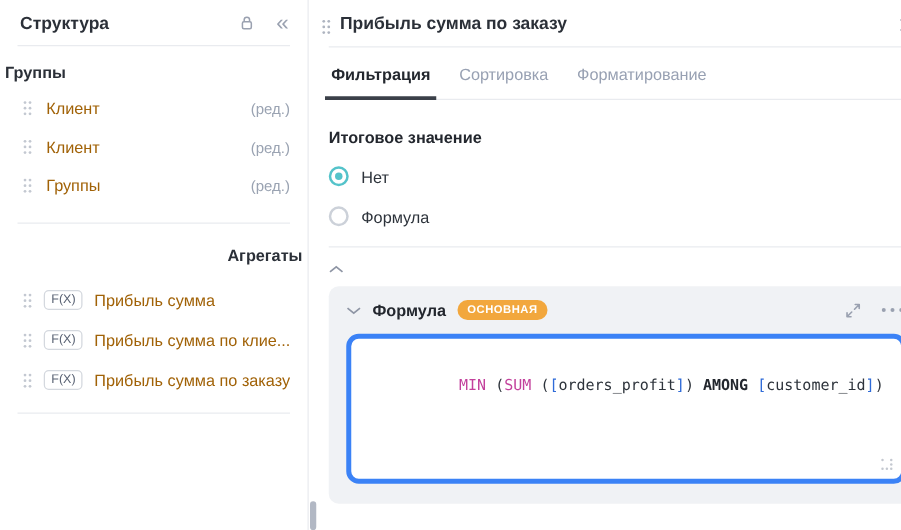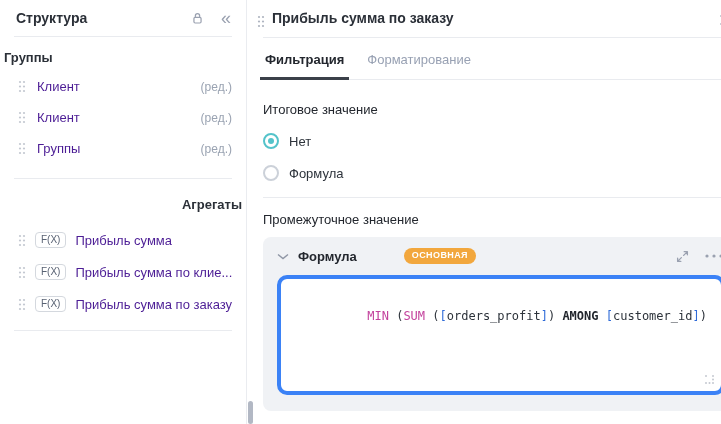--- a/index.html
+++ b/index.html
@@ -12,21 +12,21 @@
   .sb-title { flex:1; font-size:14px; font-weight:700; color:#2b3038; }
   .icon-btn { display:inline-flex; align-items:center; justify-content:center; color:#9aa1b0; cursor:pointer; line-height:1; }
   .chev-double { font-size:18px; color:#9aa1b0; font-weight:400; }
   .sb-divider { height:1px; background:#e9ebef; margin:0 14px; }
   .sb-sec-h { font-size:13px; font-weight:700; color:#2b3038; padding:13px 4px 0; }
   .sb-sec-h.aggs { padding-top:18px;text-align:right; }
   .sb-rows { margin-top:6px; }
   .sb-rows.aggs { margin-top:12px; }
   .sb-row { display:flex; align-items:center; height:31px; padding:0 14px 0 18px; gap:11px; font-size:13px; cursor:pointer; }
   .sb-row.agg { height:32px; gap:9px; }
-  .sb-row .label { flex:1; white-space:nowrap; overflow:hidden; color:#4c1d95; }
+  .sb-row .label { flex:1; white-space:nowrap; overflow:hidden; color:#a16207; }
   .red-hint { font-size:12px; color:#9aa3b2; }
   .fx-badge { font-size:10px; color:#596273; border:1px solid #d4d8de; border-radius:4px; padding:1px 5px 2px; background:#fff; }
 
   
   .panel { flex:1; display:flex; flex-direction:column; }
   .p-head { display:flex; align-items:flex-start; padding:10px 14px 9px 10px; gap:7px; }
   .p-drag { margin-top:5px; }
   .p-titles { flex:1; }
   .p-title { font-size:14px; font-weight:700; color:#2b3038; }
   .p-sub { font-size:12px; color:#b6bdc9; margin-top:4px; }
@@ -34,35 +34,35 @@
   .divider { height:1px; background:#e9ebef; margin:0 6px 0 16px; }
 
   .tabs { display:flex; gap:19px; margin:0 6px 0 16px; border-bottom:1px solid #e9ebef; }
   .tab { position:relative; padding:14px 2px 12px; font-size:13px; color:#98a1b3; font-weight:500; cursor:pointer; white-space:nowrap; }
   .tab.active { color:#23272e; font-weight:700; }
   .tab.active::after { content:""; position:absolute; left:-3px; right:-3px; bottom:-1px; height:3px; background:#3b4049; }
 
   .content { flex:1; padding:0 6px 0 16px; }
   .sec-h { display:flex; align-items:center; justify-content:space-between; padding:22px 4px 0 0; }
   .sec-h.second { padding-top:14px; }
-  .sec-h .h-label { font-size:13px; font-weight:400; color:#23272e; }
+  .sec-h .h-label { font-size:13px; font-weight:700; color:#23272e; }
   .chev-btn { cursor:pointer; display:inline-flex; }
 
   .radio-rows { margin-top:16px; }
   .radio-row { display:flex; align-items:center; gap:10px; font-size:13px; color:#2d333b; cursor:pointer; height:16px; margin-bottom:16px; }
   .radio { width:16px; height:16px; border-radius:50%; border:2px solid #ccd1d9; background:#fff; position:relative; flex:0 0 16px; }
   .radio.checked { border-color:#54c3ca; }
   .radio.checked::after { content:""; position:absolute; left:3px; top:3px; width:6px; height:6px; border-radius:50%; background:#54c3ca; }
 
   .section-divider { height:1px; background:#e9ebef; margin-top:13px; }
 
   .formula-card { margin-top:10px; background:#f0f2f5; border-radius:8px; padding-bottom:16px; }
   .card-head { display:flex; align-items:center; gap:9px; padding:11px 14px 9px; }
   .card-title { font-size:13px; font-weight:700; color:#23272e; }
-  .main-badge { background:#f2a73d; color:#fff; font-size:9px; font-weight:700; letter-spacing:.4px; border-radius:8px; padding:3px 8px 4px; line-height:1;margin-left:38px; }
+  .main-badge { background:#f2a73d; color:#fff; font-size:9px; font-weight:700; letter-spacing:.4px; border-radius:8px; padding:3px 8px 4px; line-height:1; }
   .card-actions { margin-left:auto; display:flex; align-items:center; gap:15px; padding-right:2px; }
 
   .code-box { margin:2px 14px 0; background:#fff; border:4px solid #3b82f6; border-radius:10px; height:120px; position:relative; padding:12px 14px; font-family:"DejaVu Sans Mono","Liberation Mono",monospace; font-size:12px; line-height:1.45; cursor:text; white-space:pre; overflow:hidden; }
   .resize-grip { position:absolute; right:7px; bottom:7px; width:9px; height:9px; cursor:nwse-resize; }
   .resize-grip::before { content:""; position:absolute; left:0; top:0; width:2px; height:2px; border-radius:50%; background:#c4c8d0;
      box-shadow: 7px 0 0 #c4c8d0, 7px 7px 0 #c4c8d0, 0 7px 0 #c4c8d0, 7px 3.5px 0 #c4c8d0, 3.5px 7px 0 #c4c8d0; }
 
   .scroll-thumb { position:absolute; left:248px; top:401px; width:5px; height:23px; border-radius:4px; background:#b2b8c4; }
 </style>
 </head>
@@ -211,20 +211,21 @@
         <svg width="12" height="12" viewBox="0 0 12 12" stroke="#9aa1b0" stroke-width="1.4">
             <line x1="1.5" y1="1.5" x2="10.5" y2="10.5"></line>
             <line x1="10.5" y1="1.5" x2="1.5" y2="10.5"></line>
           </svg>
       </span>
     </div>
     <div class="divider"></div>
 
     <div class="tabs">
       <div class="tab active">Фильтрация</div>
+      <div class="tab">Сортировка</div>
       <div class="tab">Форматирование</div>
     </div>
 
     <div class="content">
 
       <div class="sec-h">
         <span class="h-label">Итоговое значение</span>
         <span class="chev-btn">
           <svg width="12" height="7" viewBox="0 0 12 7" fill="none" stroke="#8f96a5" stroke-width="1.4">
               <polyline points="1,5.5 6,1.5 11,5.5"></polyline>
@@ -239,21 +240,20 @@
         </div>
         <div class="radio-row">
           <span class="radio"></span>
           <span>Формула</span>
         </div>
       </div>
 
       <div class="section-divider"></div>
 
       <div class="sec-h second">
-        <span class="h-label">Промежуточное значение</span>
         <span class="chev-btn">
           <svg width="12" height="7" viewBox="0 0 12 7" fill="none" stroke="#8f96a5" stroke-width="1.4">
               <polyline points="1,5.5 6,1.5 11,5.5"></polyline>
             </svg>
         </span>
       </div>
 
       <div class="formula-card">
         <div class="card-head">
           <span class="chev-btn">

